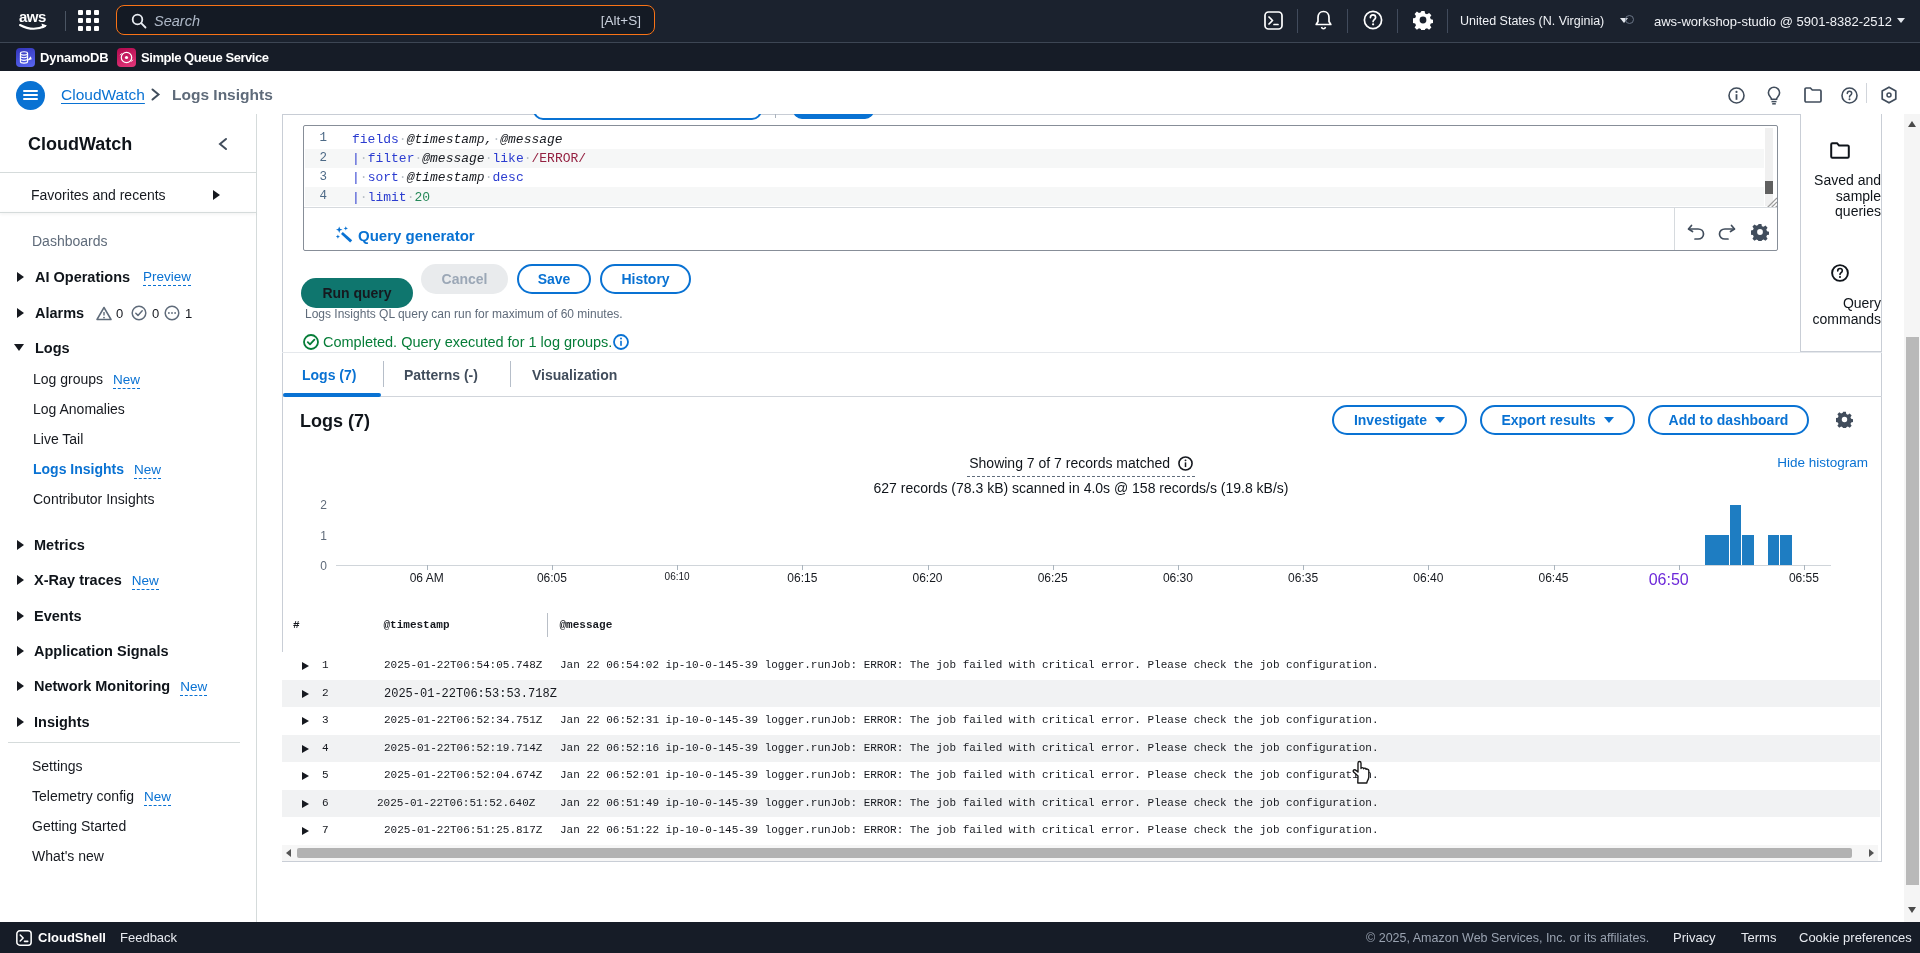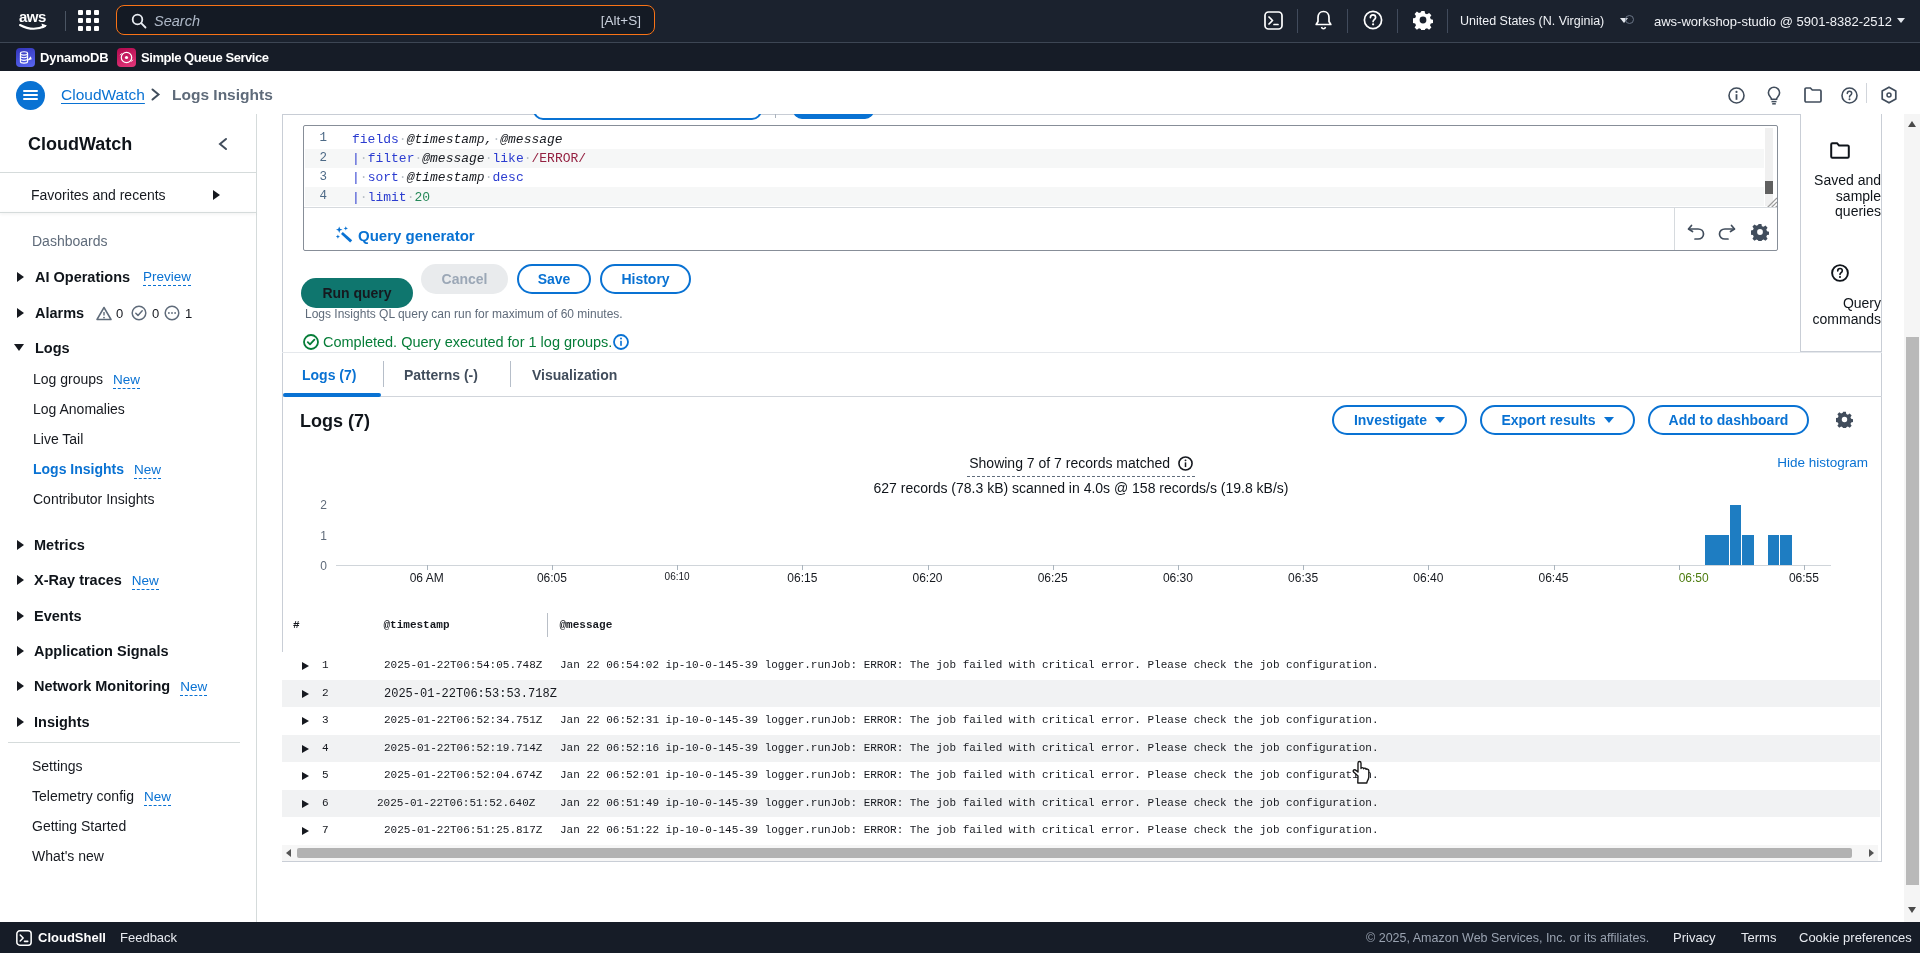--- a/index.html
+++ b/index.html
@@ -334,21 +334,21 @@
         <div class="abs" style="left:139.7px;top:457px;width:60px;text-align:center;font-size:12px;color:#16191f">06 AM</div>
         <div class="abs" style="left:264.9px;top:457px;width:60px;text-align:center;font-size:12px;color:#16191f">06:05</div>
         <div class="abs" style="left:390.1px;top:457px;width:60px;text-align:center;font-size:10px;color:#16191f">06:10</div>
         <div class="abs" style="left:515.3px;top:457px;width:60px;text-align:center;font-size:12px;color:#16191f">06:15</div>
         <div class="abs" style="left:640.5px;top:457px;width:60px;text-align:center;font-size:12px;color:#16191f">06:20</div>
         <div class="abs" style="left:765.7px;top:457px;width:60px;text-align:center;font-size:12px;color:#16191f">06:25</div>
         <div class="abs" style="left:890.9px;top:457px;width:60px;text-align:center;font-size:12px;color:#16191f">06:30</div>
         <div class="abs" style="left:1016.0999999999999px;top:457px;width:60px;text-align:center;font-size:12px;color:#16191f">06:35</div>
         <div class="abs" style="left:1141.3px;top:457px;width:60px;text-align:center;font-size:12px;color:#16191f">06:40</div>
         <div class="abs" style="left:1266.5px;top:457px;width:60px;text-align:center;font-size:12px;color:#16191f">06:45</div>
-        <div class="abs" style="left:1391.7px;top:457px;width:60px;text-align:right;font-size:12px;color:#4d7c0f">06:50</div>
+        <div class="abs" style="left:1391.7px;top:457px;width:60px;text-align:left;font-size:16px;color:#6d28d9">06:50</div>
         <div class="abs" style="left:1516.9px;top:457px;width:60px;text-align:center;font-size:12px;color:#16191f">06:55</div>
       </div>
   <div class="abs" id="hbars">
         <div class="abs" style="left:1448px;top:420.8px;width:11.6px;height:30px;background:#1e7dc2"></div>
         <div class="abs" style="left:1460.4px;top:420.8px;width:11.6px;height:30px;background:#1e7dc2"></div>
         <div class="abs" style="left:1472.8px;top:390.8px;width:11.6px;height:60px;background:#1e7dc2"></div>
         <div class="abs" style="left:1485.2px;top:420.8px;width:11.6px;height:30px;background:#1e7dc2"></div>
         <div class="abs" style="left:1510.8px;top:420.8px;width:11.6px;height:30px;background:#1e7dc2"></div>
         <div class="abs" style="left:1523.2px;top:420.8px;width:11.6px;height:30px;background:#1e7dc2"></div>
       </div>

